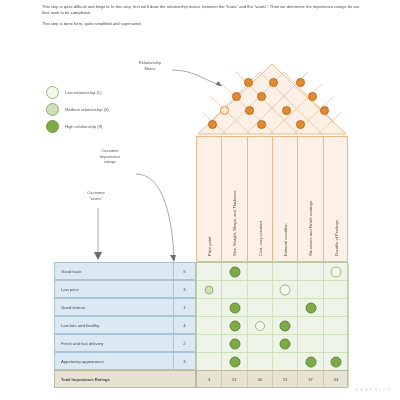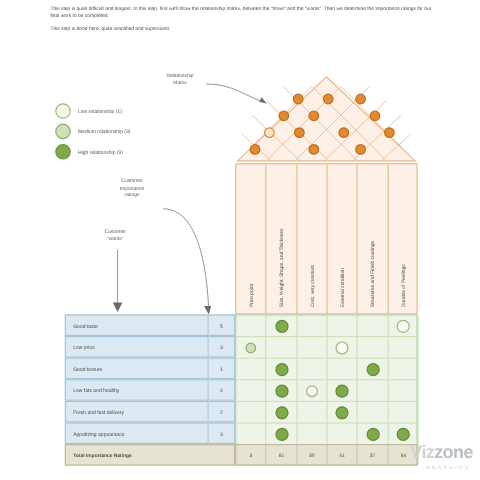--- a/index.html
+++ b/index.html
@@ -256,16 +256,15 @@
         </div>
       <div class="tcell" style="left:101.33px;width:25.33px;">
           <span>37</span>
         </div>
       <div class="tcell" style="left:126.66px;width:25.34px;">
           <span>64</span>
         </div>
     </div>
   </div>
 
-  <div class="wm"><span>Viz</span><span class="z">zone</span></div>
   <div class="wm-sub">GRAPHICS</div>
 
 </div>
 
 </body></html>

